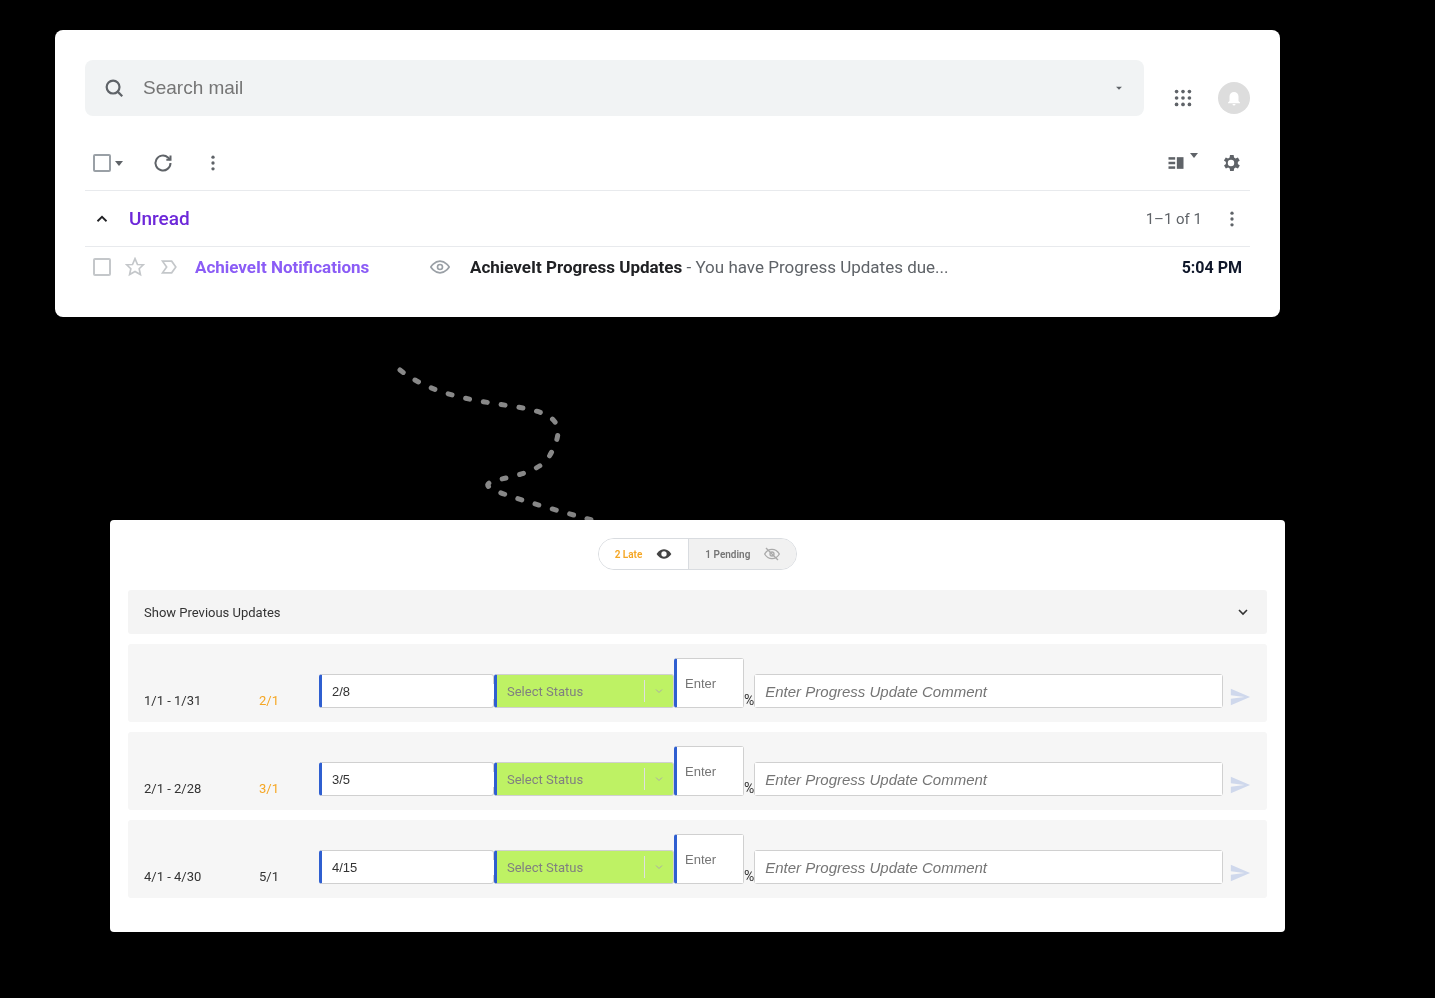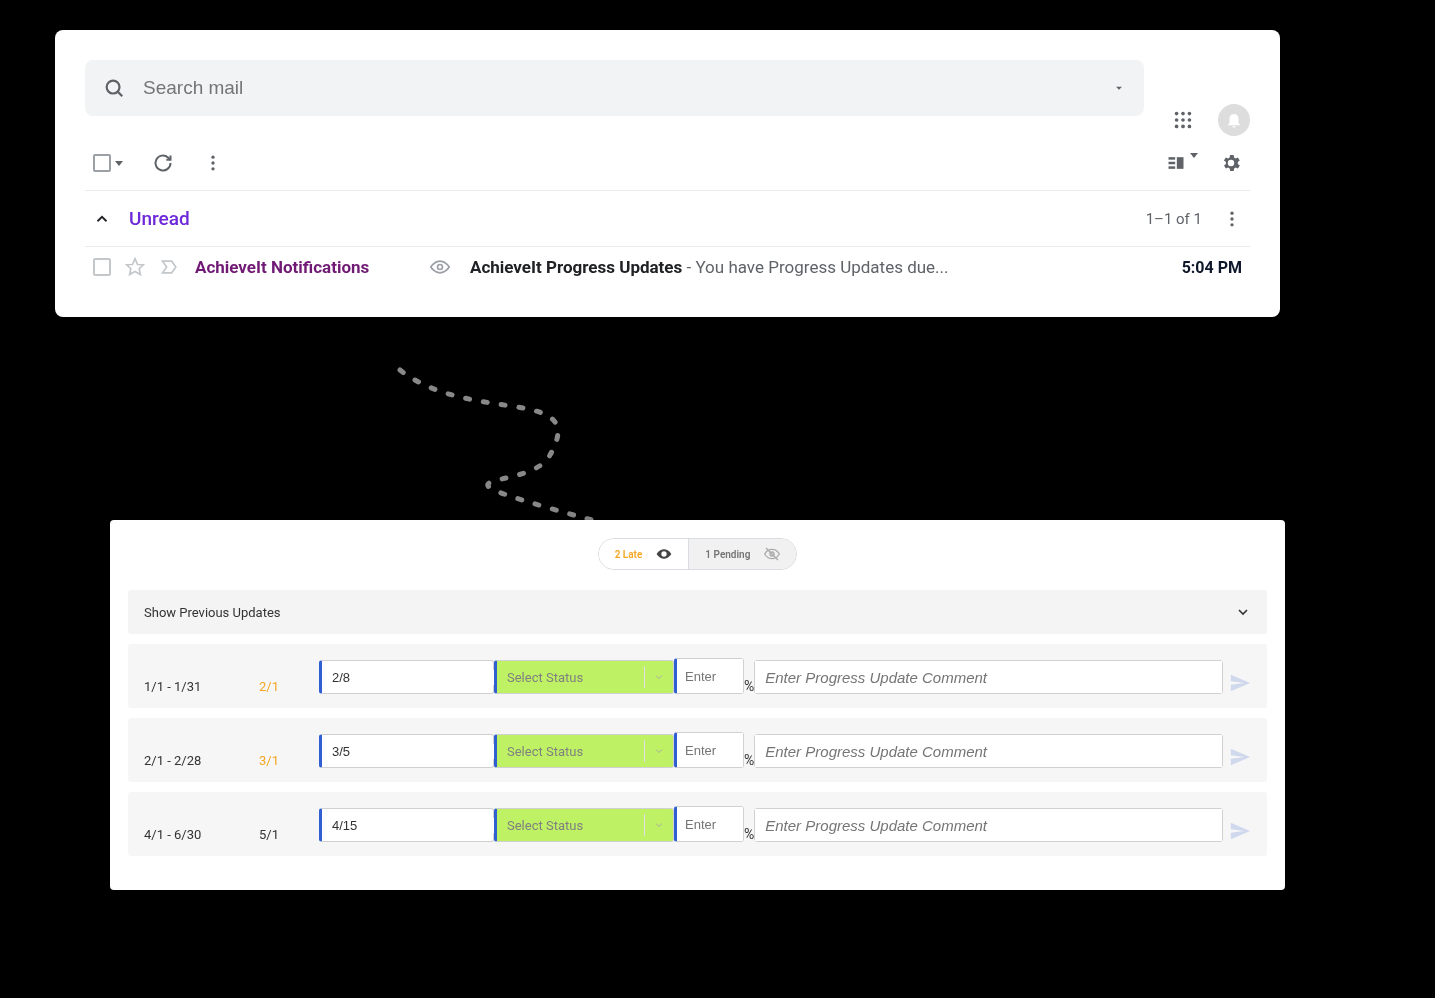--- a/index.html
+++ b/index.html
@@ -31,21 +31,21 @@
       margin-bottom: 20px;
     }
     .search-icon { color: #5f6368; margin-right: 18px; display: flex; }
     .search-input {
       flex: 1; border: none; background: transparent; outline: none;
       font-size: 19px; color: #5f6368;
     }
     .search-drop { color: #5f6368; margin-left: 10px; display: flex; }
     .header-icons { display: flex; align-items: center; gap: 24px; margin-left: 28px; }
     .hi { color: #5f6368; display: flex; cursor: pointer; }
-    .search-row { display: flex; align-items: flex-end; }
+    .search-row { display: flex; align-items: center; }
     .search-bar-wrap { flex: 1; }
 
     .toolbar {
       display: flex;
       align-items: center;
       padding: 16px 8px;
       border-bottom: 1px solid #e8eaed;
     }
     .tb-left { display: flex; align-items: center; gap: 30px; }
     .tb-right { margin-left: auto; display: flex; align-items: center; gap: 22px; }
@@ -67,21 +67,21 @@
 
     .email-row {
       display: flex;
       align-items: center;
       padding: 10px 8px;
       border-top: 1px solid #e8eaed;
       gap: 14px;
     }
     .row-check { width: 18px; height: 18px; border: 2px solid #c4c7ca; border-radius: 2px; }
     .row-icon { color: #c4c7ca; display: flex; }
-    .sender { font-size: 17px; font-weight: 700; color: #701a75; min-width: 215px; }
+    .sender { font-size: 17px; font-weight: 700; color: #8b5cf6; min-width: 215px; }
     .eye-icon { color: #9aa0a6; display: flex; margin: 0 6px; }
     .subject { font-size: 17px; color: #202124; font-weight: 700; }
     .snippet { font-size: 17px; color: #5f6368; font-weight: 400; }
     .time { margin-left: auto; font-size: 16px; font-weight: 700; color: #0f172a; }
 
     
     .dashed-arrow {
       position: absolute;
       left: 270px;
       top: 365px;
@@ -164,21 +164,21 @@
       border-left: 3px solid #2f5fd0;
       border-radius: 3px;
       color: #808080; font-size: 13px;
       padding: 0 8px 0 10px;
       cursor: pointer;
     }
     .status-select .sep { margin-left: auto; width:1px; height: 22px; background:#e0e0e0; margin-right: 8px; }
     .status-caret { color:#aaa; display:flex; }
 
     .enter-box {
-      width: 70px; height: 36px;
+      width: 70px; height: 50px;
       background:#fff; border:1px solid #d0d0d0;
       border-left:3px solid #2f5fd0;
       border-radius:3px;
     }
     .enter-box input { width:100%; height:100%; border:none; outline:none; padding:0 8px; font-size:13px; color:#808080; }
     .pct { color:#333; font-size:14px; }
 
     .comment-box {
       flex:1; height:34px; background:#fff; border:1px solid #d0d0d0; border-radius:3px;
     }
@@ -421,21 +421,21 @@
     <div class="comment-box">
       <input placeholder="Enter Progress Update Comment" style="">
     </div>
     <span class="send-icon">
       <svg width="22" height="22" viewBox="0 0 24 24" fill="currentColor">
             <path d="M2 21l21-9L2 3v7l15 2-15 2z"></path>
           </svg>
     </span>
   </div>
       <div class="update-row">
-    <span class="date-range">4/1 - 6/30</span>
+    <span class="date-range">4/1 - 4/30</span>
     <span class="due normal">5/1</span>
     <div class="date-input">
       <input value="4/15" style="">
       <span class="cal-icon">
         <svg width="18" height="18" viewBox="0 0 24 24" fill="none" stroke="currentColor" stroke-width="2">
               <rect x="3" y="5" width="18" height="16" rx="2"></rect>
               <line x1="3" y1="10" x2="21" y2="10"></line>
               <line x1="8" y1="3" x2="8" y2="7"></line>
               <line x1="16" y1="3" x2="16" y2="7"></line>
               <line x1="7" y1="14" x2="9" y2="14"></line>

